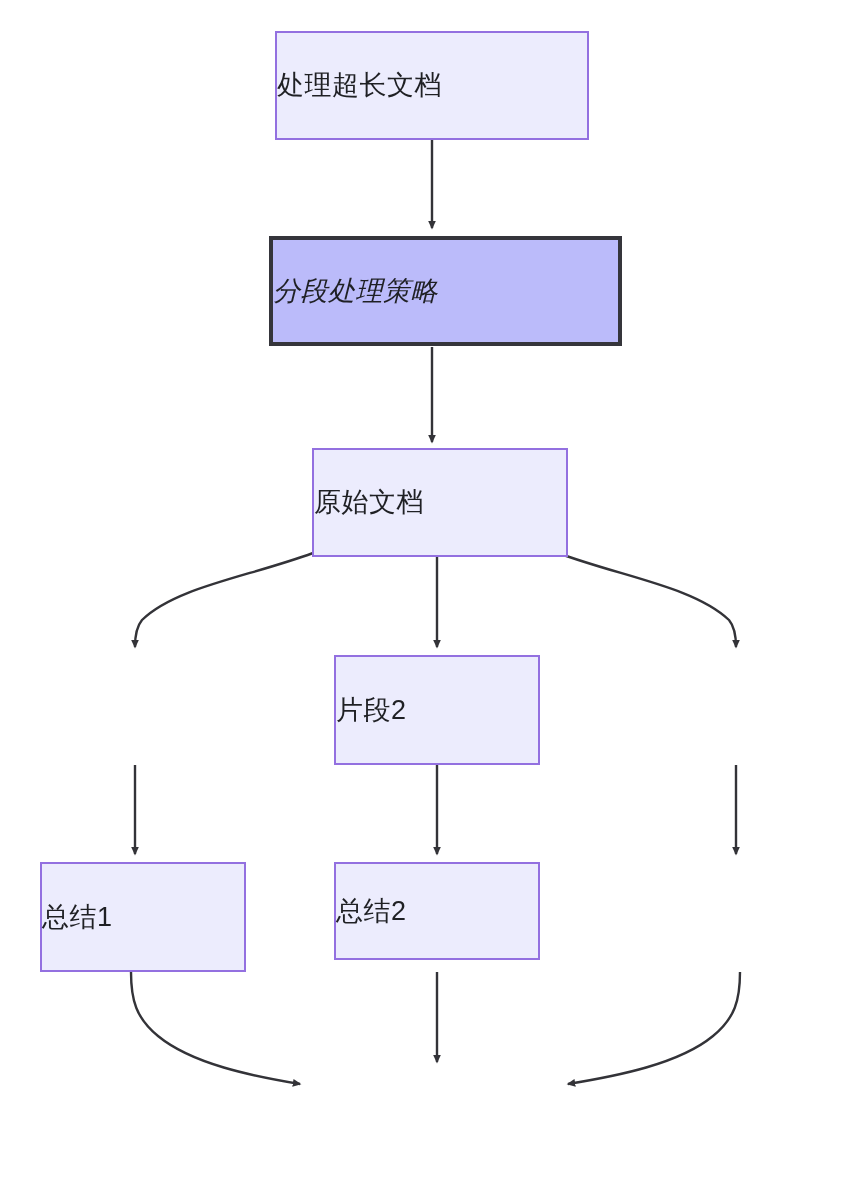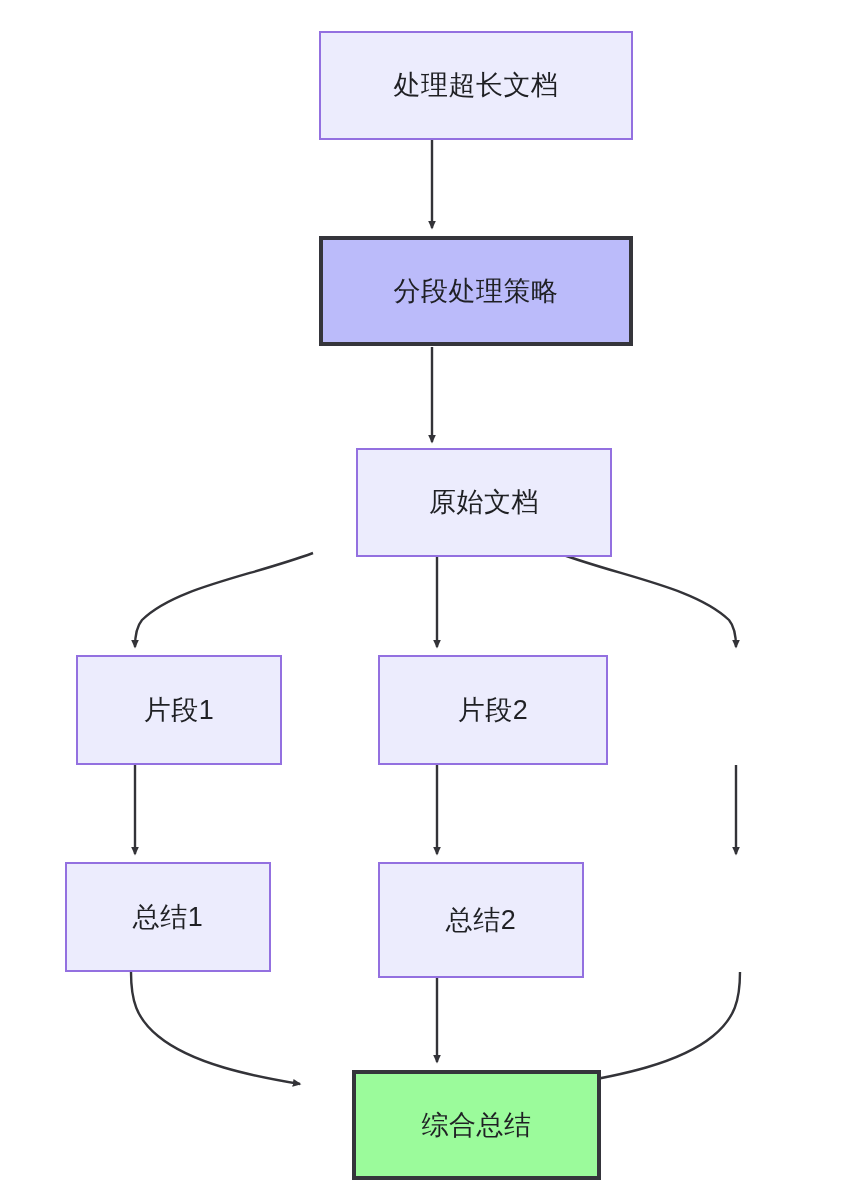--- a/index.html
+++ b/index.html
@@ -26,27 +26,26 @@
     top: 0;
     width: 852px;
     height: 1196px;
     pointer-events: none;
   }
   .node {
     position: absolute;
     box-sizing: border-box;
     display: flex;
     align-items: center;
-    justify-content: center;
+    justify-content: flex-start;
     text-align: center;
     color: #1f2024;
     font-size: 27px;
     line-height: 1.2;
     letter-spacing: 0.5px;
-    margin-left: 44px;
     -webkit-font-smoothing: antialiased;
   }
   .node-normal {
     background: #ececfd;
     border: 2px solid #9370e0;
   }
   .node-highlight {
     background: #bbbbfa;
     border: 4px solid #35353b;
   }
@@ -91,43 +90,37 @@
 
     <path d="M437,972 L437,1062" fill="none" stroke="#333338" stroke-width="2.4" marker-end="url(#arrowhead)"></path>
 
     <path d="M740,972 C740,1000 735,1018 713,1036 C679,1064 617,1076 568,1084" fill="none" stroke="#333338" stroke-width="2.4" marker-end="url(#arrowhead)"></path>
   </svg>
 
   <div class="node node-normal" style="left:275px; top:31px; width:314px; height:109px;">
     <span class="node-label">处理超长文档</span>
   </div>
 
-  <div class="node node-highlight" style="left:275px; top:236px; width:314px; height:110px;">
+  <div class="node node-highlight" style="left:269px; top:236px; width:353px; height:110px;font-style:italic;">
     <span class="node-label">分段处理策略</span>
   </div>
 
   <div class="node node-normal" style="left:312px; top:448px; width:256px; height:109px;">
     <span class="node-label">原始文档</span>
   </div>
 
-  <div class="node node-normal" style="left:32px; top:655px; width:206px; height:110px;">
-    <span class="node-label">片段1</span>
-  </div>
 
-  <div class="node node-normal" style="left:334px; top:655px; width:230px; height:110px;">
+  <div class="node node-normal" style="left:334px; top:655px; width:206px; height:110px;">
     <span class="node-label">片段2</span>
   </div>
 
 
-  <div class="node node-normal" style="left:21px; top:862px; width:206px; height:110px;">
+  <div class="node node-normal" style="left:40px; top:862px; width:206px; height:110px;">
     <span class="node-label">总结1</span>
   </div>
 
-  <div class="node node-normal" style="left:334px; top:862px; width:206px; height:116px;">
+  <div class="node node-normal" style="left:334px; top:862px; width:206px; height:98px;">
     <span class="node-label">总结2</span>
   </div>
 
 
-  <div class="node node-result" style="left:308px; top:1070px; width:249px; height:110px;">
-    <span class="node-label">综合总结</span>
-  </div>
 
 </div>
 
 </body></html>

